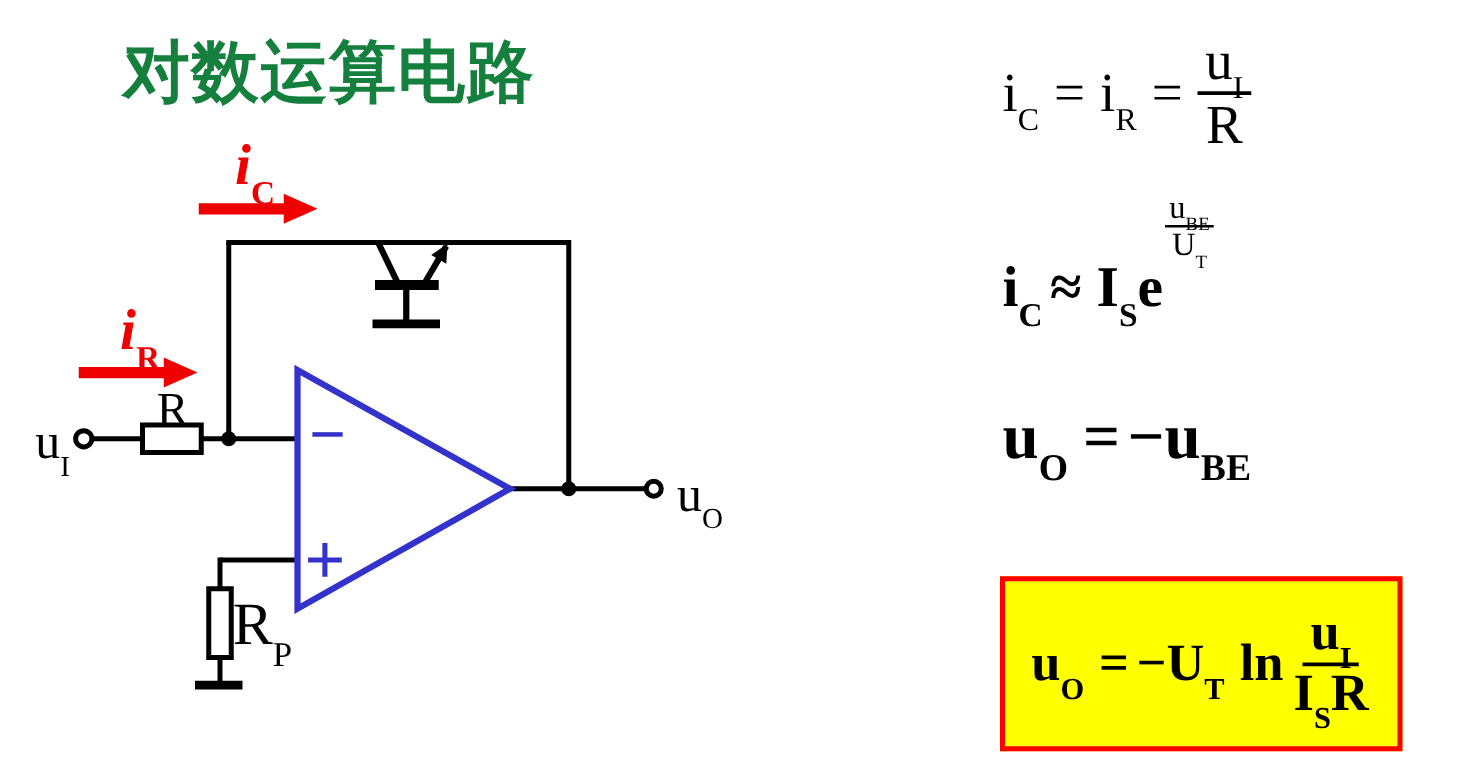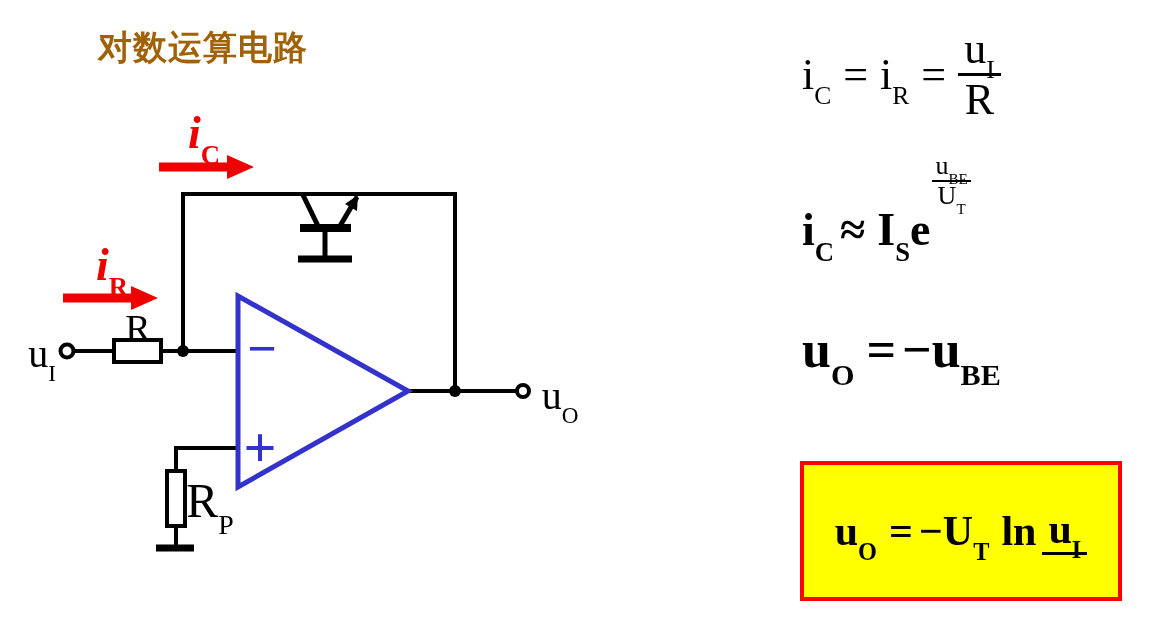--- a/index.html
+++ b/index.html
@@ -8,22 +8,22 @@
     width:1172px;height:620px;
     background:#ffffff;
     overflow:hidden;
     font-family:"Liberation Serif","DejaVu Serif",serif;
   }
   .abs{position:absolute;}
   .ctr{transform:translate(-50%,-50%);white-space:nowrap;}
   .title{
     left:98px;top:30px;
     font-family:"Liberation Sans","DejaVu Sans",sans-serif;
-    font-weight:bold;font-size:34px;line-height:1.05;
-    color:#a16207;letter-spacing:1px;
+    font-weight:bold;font-size:54px;line-height:1.05;
+    color:#15803d;letter-spacing:1px;
   }
   .circuit-svg{left:0;top:0;}
   .cur-label{color:#ee0000;font-weight:bold;font-size:46px;font-style:italic;}
   .cur-label sub{font-style:normal;}
   .lbl-black{color:#000;font-size:38px;}
   .opamp-sign{color:#3333cc;font-weight:bold;line-height:1;}
   sub{font-size:0.58em;position:relative;bottom:-0.22em;line-height:0;}
   .formula{display:flex;align-items:center;color:#000;white-space:nowrap;}
   .formula .gap{width:12px;}
   .formula .sgap{width:6px;}
@@ -154,17 +154,18 @@
       <span class="gap"></span>
       <span>=</span>
       <span class="sgap"></span>
       <span>−</span>
       <span><span>U</span><sub>T</sub></span>
       <span class="gap"></span>
       <span>ln</span>
       <span class="sgap"></span>
       <span class="frac">
         <span class="num"><span>u</span><sub>I</sub></span>
+        <span class="den"><span>I</span><sub>S</sub><span>R</span></span>
       </span>
     </div>
   </div>
 
 </div>
 
 </body></html>

